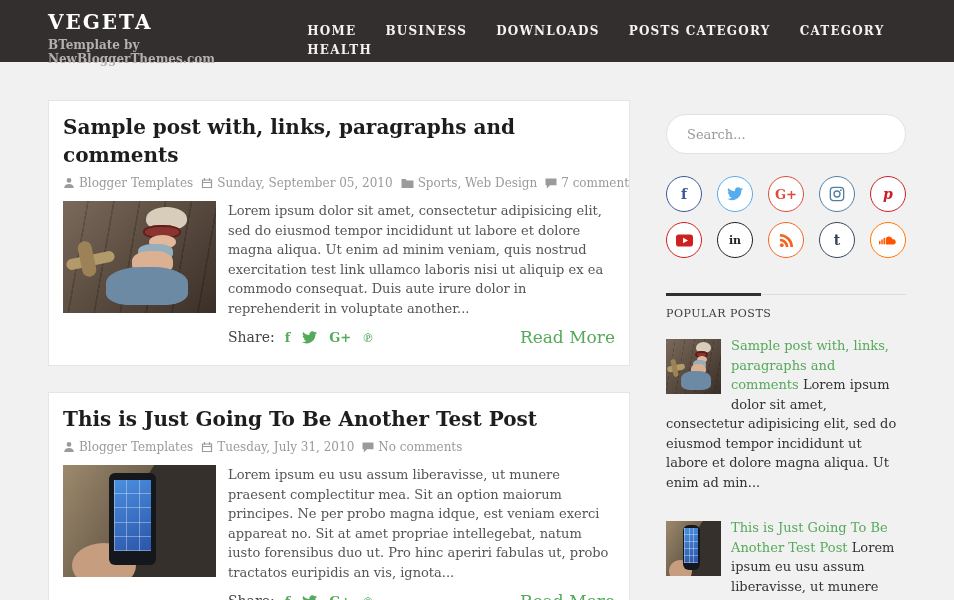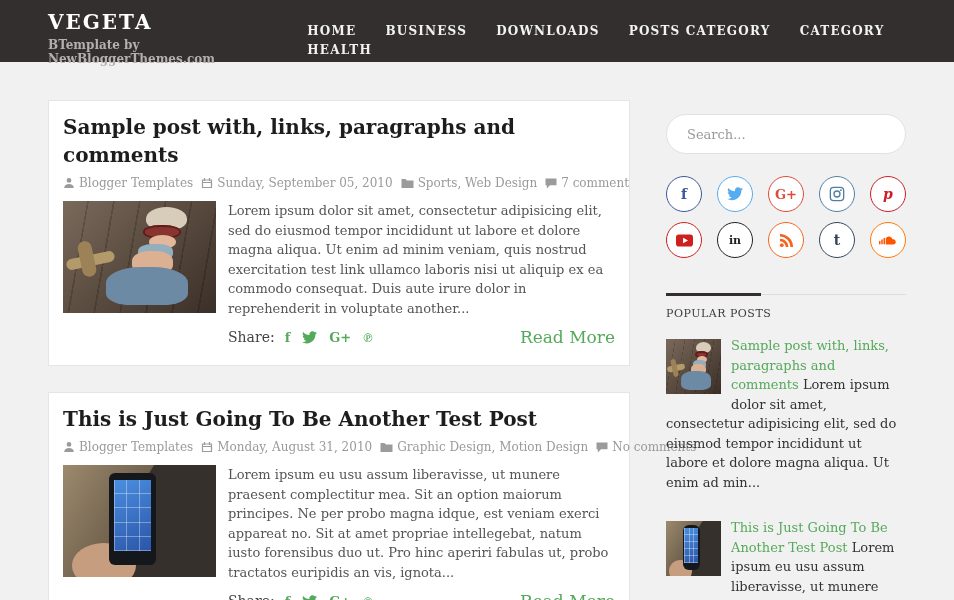--- a/index.html
+++ b/index.html
@@ -183,27 +183,21 @@
         <span class="m-item">
           <svg width="12" height="12" viewBox="0 0 12 12">
               <path fill="#9b9b9b" d="M6 1a2.4 2.4 0 1 1 0 4.8A2.4 2.4 0 0 1 6 1zM1.2 11c0-2.6 2.1-4 4.8-4s4.8 1.4 4.8 4z"></path>
             </svg>
           <span>Blogger Templates</span>
         </span>
         <span class="m-item">
           <svg width="12" height="12" viewBox="0 0 12 12">
               <path fill="none" stroke="#9b9b9b" stroke-width="1.2" d="M1.5 3h9v7.5h-9z M3.5 1v3 M8.5 1v3 M1.5 5.5h9"></path>
             </svg>
-          <span>Monday, August 31, 2010</span>
-        </span>
-        <span class="m-item">
-          <svg width="13" height="11" viewBox="0 0 13 11">
-              <path fill="#9b9b9b" d="M.5 1h4l1.3 1.6h6.7V10H.5z"></path>
-            </svg>
-          <span>Graphic Design, Motion Design</span>
+          <span>Tuesday, July 31, 2010</span>
         </span>
         <span class="m-item">
           <svg width="12" height="11" viewBox="0 0 12 11">
               <path fill="#9b9b9b" d="M.5.5h11v6.8H5L1.8 10.5V7.3H.5z"></path>
             </svg>
           <span>No comments</span>
         </span>
       </div>
       <div class="post-body">
         <div class="thumb scene-phone">

